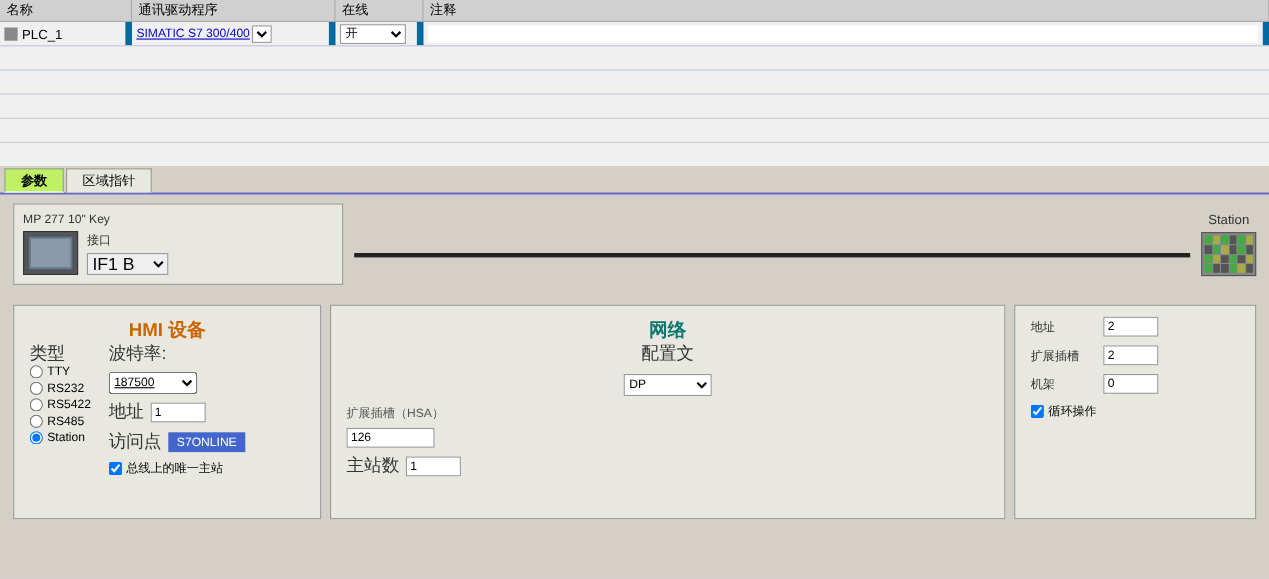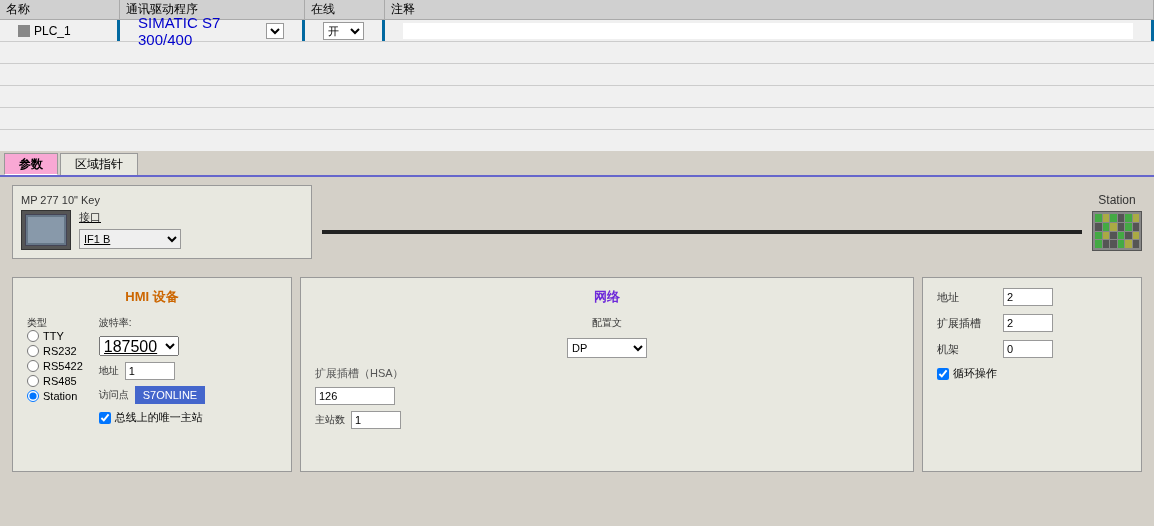--- a/index.html
+++ b/index.html
@@ -42,22 +42,22 @@
     .th-comment { flex: 1; }
 
     .table-row {
       display: flex;
       height: 22px;
       border-bottom: 1px solid #ccc;
       background: #f0f0f0;
     }
 
     .td {
-      border-right: 3px solid #0369a1;
-      padding: 2px 18px;
+      border-right: 6px solid #0369a1;
+      padding: 2px 4px;
       display: flex;
       align-items: center;
       font-size: 12px;
     }
 
     .td-name { width: 120px; }
     .td-driver { width: 185px; }
     .td-online { width: 80px; }
     .td-comment { flex: 1; }
 
@@ -96,21 +96,21 @@
       border-bottom: none;
       cursor: pointer;
       font-size: 12px;
       margin-right: 2px;
       height: 22px;
       display: flex;
       align-items: center;
     }
 
     .tab.active {
-      background: #f9a8d4;
+      background: #bef264;
       border-bottom: 1px solid white;
       font-weight: bold;
     }
 
     
     .connection-area {
       background: #d4d0c8;
       height: 90px;
       display: flex;
       align-items: center;
@@ -129,23 +129,22 @@
     }
 
     .device-title {
       font-size: 11px;
       color: #333;
       margin-bottom: 4px;
     }
 
     .device-row {
       display: flex;
-      align-items: flex-start;
+      align-items: flex-end;
       gap: 8px;
-      text-decoration: underline;
     }
 
     .device-image {
       width: 50px;
       height: 40px;
       background: #555;
       border: 1px solid #333;
       display: flex;
       align-items: center;
       justify-content: center;
@@ -172,23 +171,23 @@
       flex-direction: column;
       gap: 4px;
     }
 
     .interface-label {
       font-size: 11px;
       color: #333;
     }
 
     .interface-select {
-      font-size: 11px;
+      font-size: 16px;
       height: 20px;
-      width: 102px;
+      width: 74px;
       border: 1px solid #999;
     }
 
     
     .connection-line {
       flex: 1;
       height: 4px;
       background: #222;
       margin: 0 10px;
       margin-top: 20px;
@@ -242,40 +241,39 @@
       padding: 10px 14px;
       flex: 1;
       margin-right: 8px;
     }
 
     .config-panel:last-child {
       margin-right: 0;
     }
 
     .panel-title {
-      font-size: 13px;
+      font-size: 17px;
       font-weight: bold;
       color: #cc6600;
       text-align: center;
-      margin-bottom: 10px;
-    }
-
-    .panel-title.network { color: #6d28d9; }
+    }
+
+    .panel-title.network { color: #0f766e; }
     .panel-title.plc { color: #cc6600; }
     .panel-title.hmi { color: #cc6600; }
 
     .form-row {
       display: flex;
       align-items: center;
       margin-bottom: 6px;
       gap: 6px;
     }
 
     .form-label {
-      font-size: 10px;
+      font-size: 16px;
       color: #333;
       white-space: nowrap;
     }
 
     .form-input {
       font-size: 11px;
       height: 18px;
       border: 1px solid #999;
       background: white;
       padding: 1px 3px;
@@ -344,21 +342,21 @@
       flex: 1;
     }
 
     .plc-panel {
       width: 220px;
       flex: none;
     }
 
     .baud-select {
       width: 80px;
-      font-size: 16px;
+      font-size: 11px;
       height: 20px;
       text-decoration: underline;
     }
 
     .network-config-row {
       display: flex;
       align-items: center;
       gap: 8px;
       margin-bottom: 8px;
       flex-direction: column;
@@ -401,21 +399,21 @@
     <div class="th th-online">在线</div>
     <div class="th th-comment">注释</div>
   </div>
 
   <div class="table-row">
     <div class="td td-name">
       <span style="display:inline-block;width:12px;height:12px;background:#888;margin-right:4px;"></span>
       <span>PLC_1</span>
     </div>
     <div class="td td-driver">
-      <span style="font-size:15px;color:#0000cc;">SIMATIC S7 300/400</span>
+      <span style="font-size:11px;color:#0000cc;text-decoration:underline;">SIMATIC S7 300/400</span>
       <select style="font-size:10px;height:16px;width:18px;margin-left:2px;border:1px solid #999;"></select>
     </div>
     <div class="td td-online">
       <select class="online-select">
         <option>开</option>
         <option>关</option>
       </select>
     </div>
     <div class="td td-comment">
       <input type="text" style="width: 100%; height: 16px; border: none; font-size: 11px;" value="">

